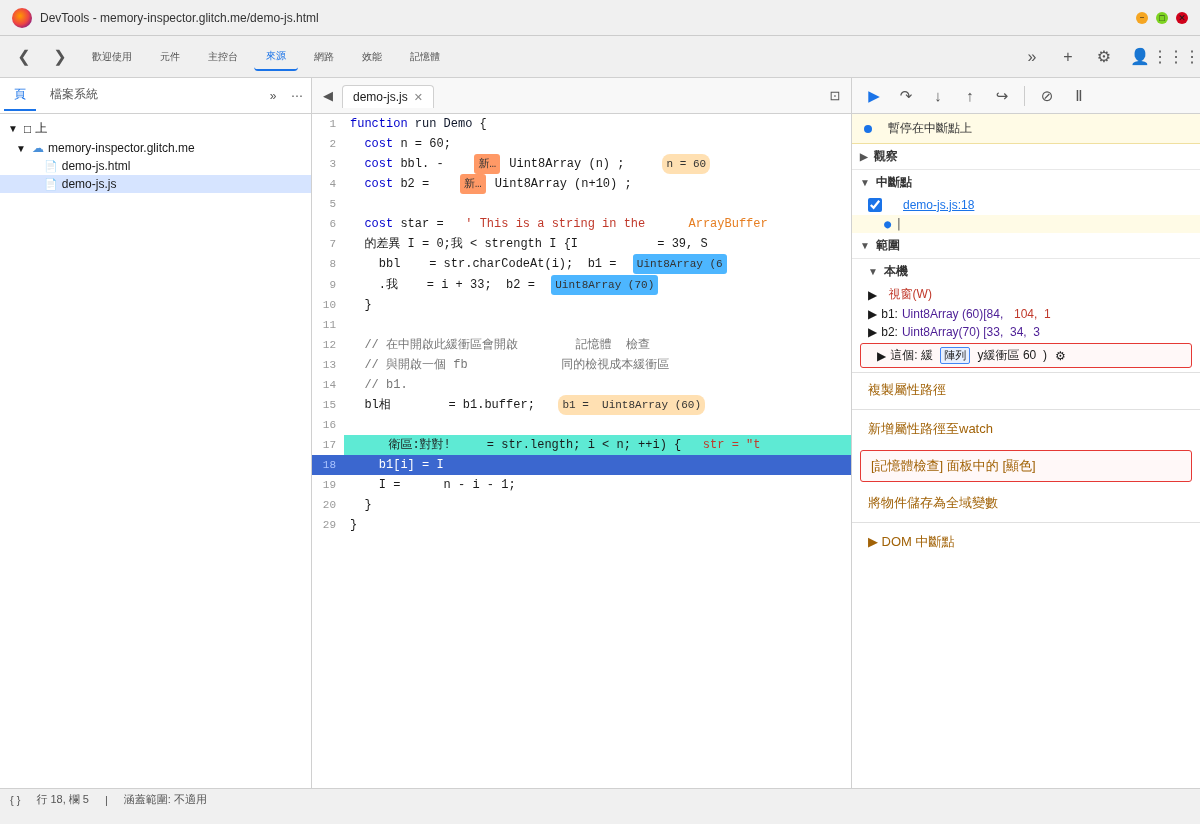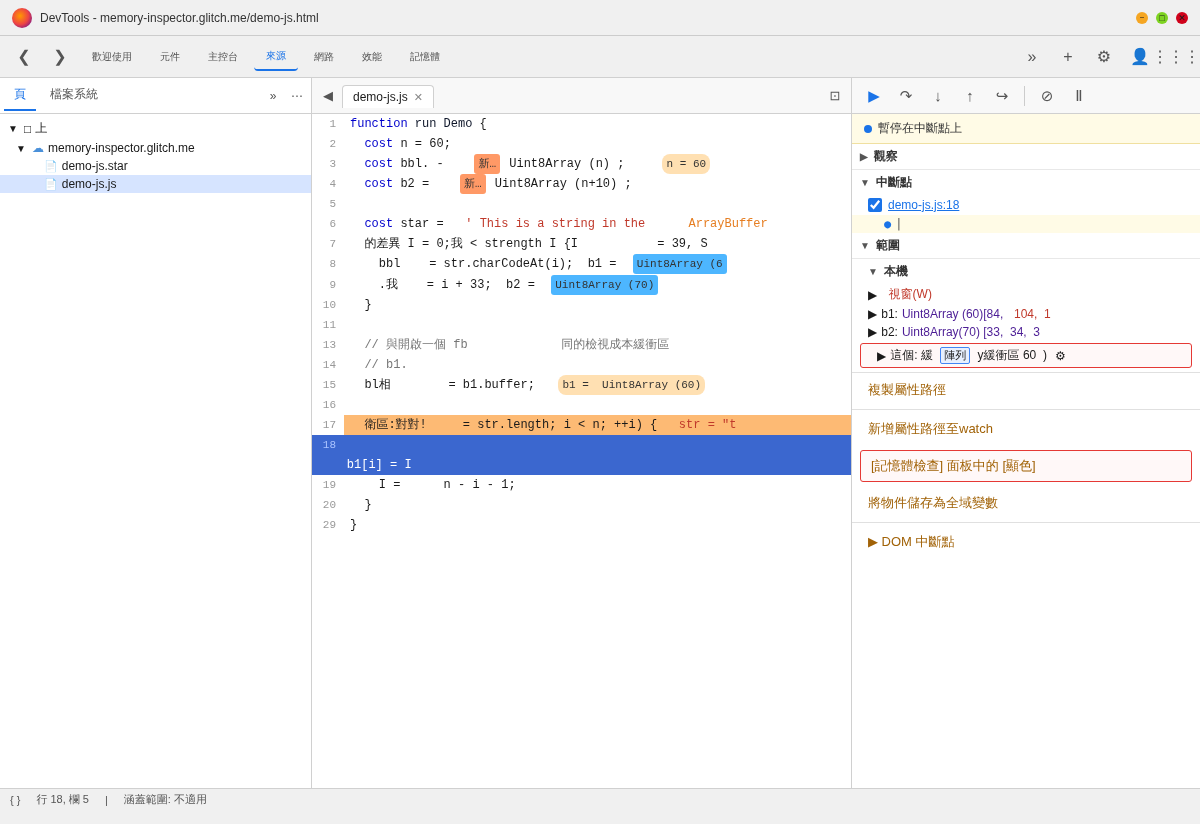--- a/index.html
+++ b/index.html
@@ -201,34 +201,34 @@
     .section-chevron { font-size: 10px; color: #555; }
 
     
     .paused-banner {
       background: #fffbe6;
       padding: 6px 12px;
       font-size: 12px;
       color: #333;
       display: flex;
       align-items: center;
-      gap: 6px;
+      gap: 16px;
       border-bottom: 1px solid #f0e0a0;
     }
     .paused-dot { width: 8px; height: 8px; border-radius: 50%; background: #1a73e8; flex-shrink: 0; }
 
     
     .watch-section { border-bottom: 1px solid #e8e8e8; }
 
     
     .breakpoint-item {
       display: flex;
       align-items: center;
       padding: 3px 16px;
-      gap: 6px;
+      gap: 21px;
       font-size: 12px;
     }
     .bp-checkbox { width: 14px; height: 14px; accent-color: #1a73e8; }
     .bp-label { color: #1a73e8; text-decoration: underline; cursor: pointer; }
 
     
     .scope-section { border-bottom: 1px solid #e8e8e8; }
     .scope-item { padding: 2px 16px; font-size: 12px; display: flex; align-items: center; gap: 4px; }
     .scope-key { color: #1a1a1a; }
     .scope-val { color: #c0392b; }
@@ -263,22 +263,22 @@
       padding: 6px 10px;
       background: #fff8f8;
     }
     .ctx-menu-divider { height: 1px; background: #e0e0e0; margin: 2px 0; }
 
     
     ::-webkit-scrollbar { width: 8px; height: 8px; }
     ::-webkit-scrollbar-track { background: #f0f0f0; }
     ::-webkit-scrollbar-thumb { background: #bbb; border-radius: 4px; }
 
-    .highlight-line { background: #fdba74; }
-    .active-line { background: #3b67cf; color: #fff; flex-direction: column; }
+    .highlight-line { background: #5eead4; gap: 24px; }
+    .active-line { background: #3b67cf; color: #fff; }
     .active-line .line-num { color: #aac4ff; background: #3b67cf; }
     .active-line .line-content { color: #fff; }
 
     .orange-text { color: #e67e22; }
   </style>
 </head>
 <body>
 
 <div id="titlebar">
   <div class="app-icon"></div>
@@ -327,21 +327,21 @@
         <span>上</span>
       </div>
       <div class="tree-item indent-1">
         <span class="chevron">▼</span>
         <span style="color:#4a90d9;">☁</span>
         <span>memory-inspector.glitch.me</span>
       </div>
       <div class="tree-item indent-2">
         <span style="width:12px;display:inline-block;"></span>
         <span style="font-size:11px;color:#888;">📄</span>
-        <span>demo-js.star</span>
+        <span>demo-js.html</span>
       </div>
       <div class="tree-item indent-2 selected">
         <span style="width:12px;display:inline-block;"></span>
         <span style="font-size:11px;color:#888;">📄</span>
         <span>demo-js.js</span>
       </div>
     </div>
   </div>
 
   <div id="editor-area">
@@ -403,20 +403,24 @@
       <div class="code-line">
         <span class="line-num">10</span>
         <span class="line-content">  }</span>
       </div>
 
       <div class="code-line">
         <span class="line-num">11</span>
         <span class="line-content"> </span>
       </div>
 
+      <div class="code-line">
+        <span class="line-num">12</span>
+        <span class="line-content">  <span class="comment">// 在中開啟此緩衝區會開啟 &nbsp;&nbsp;&nbsp;&nbsp;&nbsp;&nbsp; 記憶體 &nbsp;檢查</span></span>
+      </div>
 
       <div class="code-line">
         <span class="line-num">13</span>
         <span class="line-content">  <span class="comment">// 與開啟一個 fb &nbsp;&nbsp;&nbsp;&nbsp;&nbsp;&nbsp;&nbsp;&nbsp;&nbsp;&nbsp;&nbsp; 同的檢視成本緩衝區</span></span>
       </div>
 
       <div class="code-line">
         <span class="line-num">14</span>
         <span class="line-content">  <span class="comment">// b1.</span></span>
       </div>

